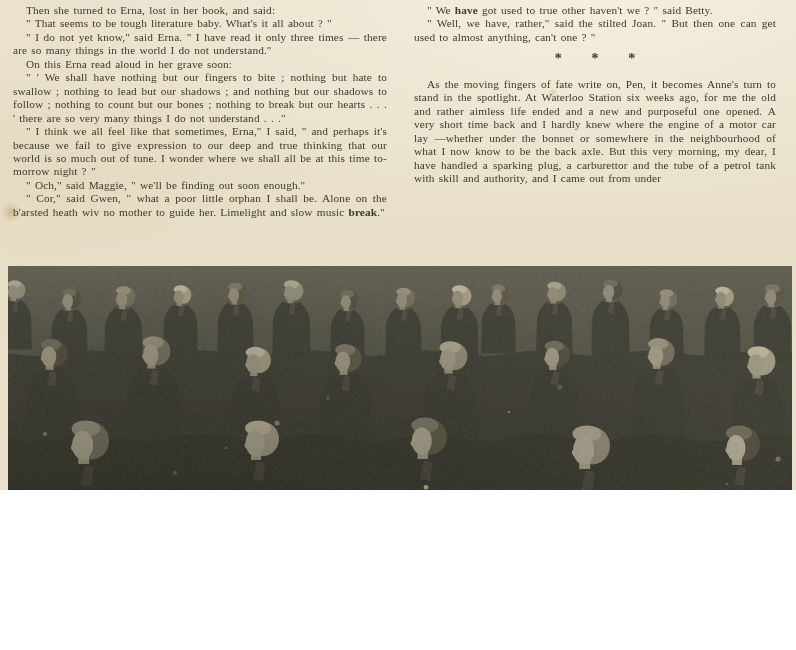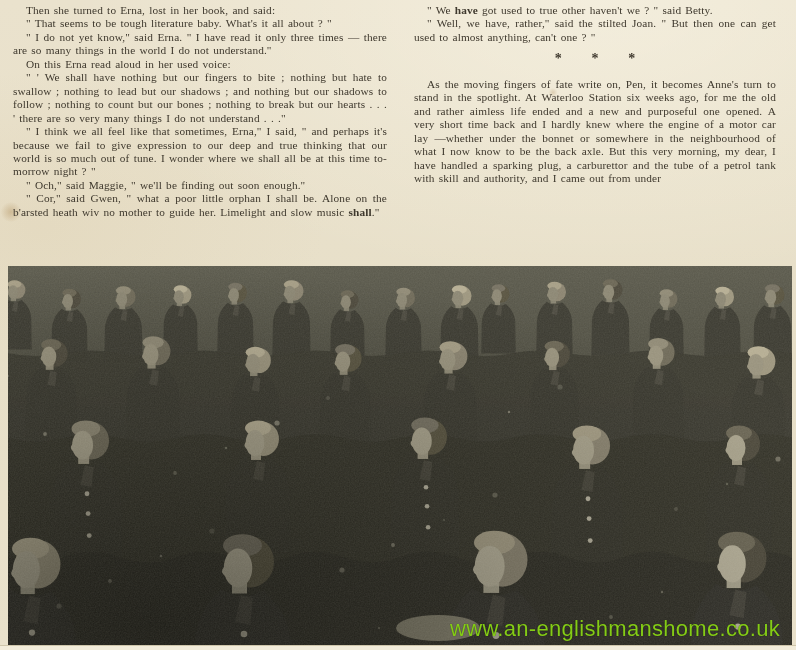--- a/index.html
+++ b/index.html
@@ -1,17 +1,17 @@
 <!DOCTYPE html>
 <html><head>
 <meta charset="utf-8">
 <style>
   html,body{margin:0;padding:0;}
   .page{
-    position:relative;width:796px;height:650px;overflow:hidden;
+    position:relative;width:796px;height:490px;overflow:hidden;
     background:
       radial-gradient(120% 80% at 75% 0%, rgba(255,252,240,0.45), rgba(255,252,240,0) 55%),
       radial-gradient(60% 40% at 5% 35%, rgba(210,190,150,0.18), rgba(210,190,150,0) 60%),
       linear-gradient(180deg,#eae2cd 0%,#e7dfc8 55%,#e9e1cb 100%);
     font-family:"Liberation Serif", serif;
     color:#3e382d;
   }
   .col{
     position:absolute;top:4px;
     font-size:11.3px;line-height:13.45px;
@@ -54,25 +54,25 @@
 
 <div class="page">
 
   <div class="stain-a"></div>
   <div class="stain-b"></div>
 
   <div class="col col-left" id="col-left">
       <p class="para"><span>Then she turned to Erna, lost in her book, and said:</span></p>
       <p class="para"><span>" That seems to be tough literature baby.  What's it all about ? "</span></p>
       <p class="para"><span>" I do not yet know," said Erna.  " I have read it only three times — there are so many things in the world I do not understand."</span></p>
-      <p class="para"><span>On this Erna read aloud in her used voice:</span></p>
+      <p class="para"><span>On this Erna read aloud in her grave soon:</span></p>
       <p class="para"><span>" ' We shall have nothing but our fingers to bite ; nothing but hate to swallow ; nothing to lead but our shadows ; and nothing but our shadows to follow ; nothing to count but our bones ; nothing to break but our hearts . . . ' there are so very many things I do not understand . . ."</span></p>
       <p class="para"><span>" I think we all feel like that sometimes, Erna," I said, " and perhaps it's because we fail to give expression to our deep and true thinking that our world is so much out of tune.  I wonder where we shall all be at this time to-morrow night ? "</span></p>
       <p class="para"><span>" Och," said Maggie, " we'll be finding out soon enough."</span></p>
-      <p class="para"><span>" Cor," said Gwen, " what a poor little orphan I shall be.  Alone on the b'arsted heath wiv no mother to guide her.  Limelight and slow music </span><b>shall</b><span>."</span></p>
+      <p class="para"><span>" Cor," said Gwen, " what a poor little orphan I shall be.  Alone on the b'arsted heath wiv no mother to guide her.  Limelight and slow music </span><b>break</b><span>."</span></p>
     </div>
   <div class="col col-right" id="col-right">
       <p class="para"><span>" We </span><b>have</b><span> got used to true other haven't we ? " said Betty.</span></p>
       <p class="para"><span>" Well, we have, rather," said the stilted Joan.  " But then one can get used to almost anything, can't one ? "</span></p>
       <div class="stars">* * *</div>
       <p class="para"><span>As the moving fingers of fate write on, Pen, it becomes Anne's turn to stand in the spotlight.  At Waterloo Station six weeks ago, for me the old and rather aimless life ended and a new and purposeful one opened.  A very short time back and I hardly knew where the engine of a motor car lay —whether under the bonnet or somewhere in the neighbourhood of what I now know to be the back axle.  But this very morning, my dear, I have handled a sparking plug, a carburettor and the tube of a petrol tank with skill and authority, and I came out from under</span></p>
     </div>
 
   <div class="photo" title="Black-and-white photograph of rows of uniformed servicewomen seated in an audience, faces turned to the left">
     <svg id="photo-svg" viewBox="0 0 784 379" preserveAspectRatio="none" xmlns="http://www.w3.org/2000/svg">

